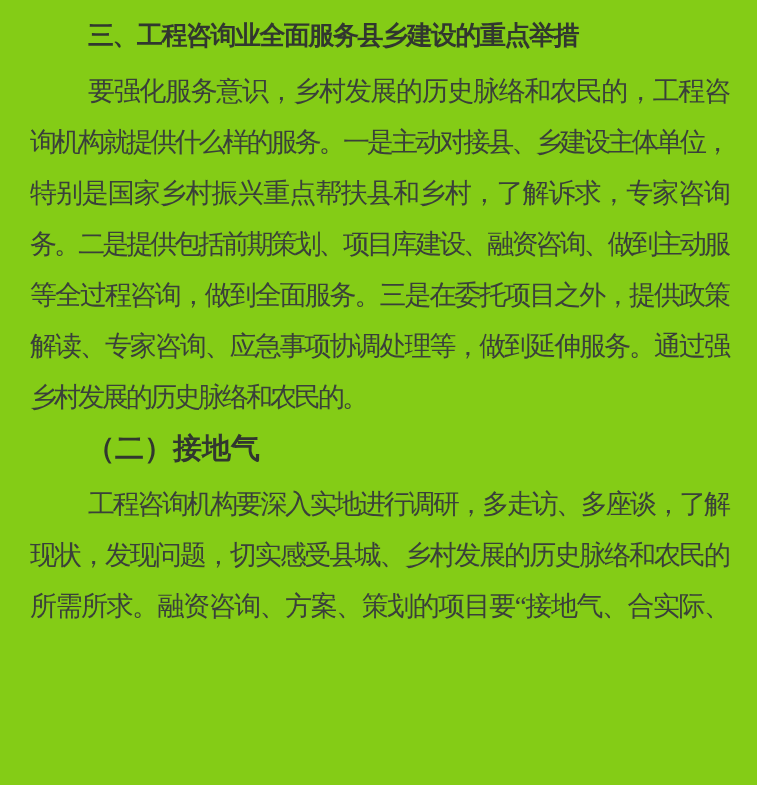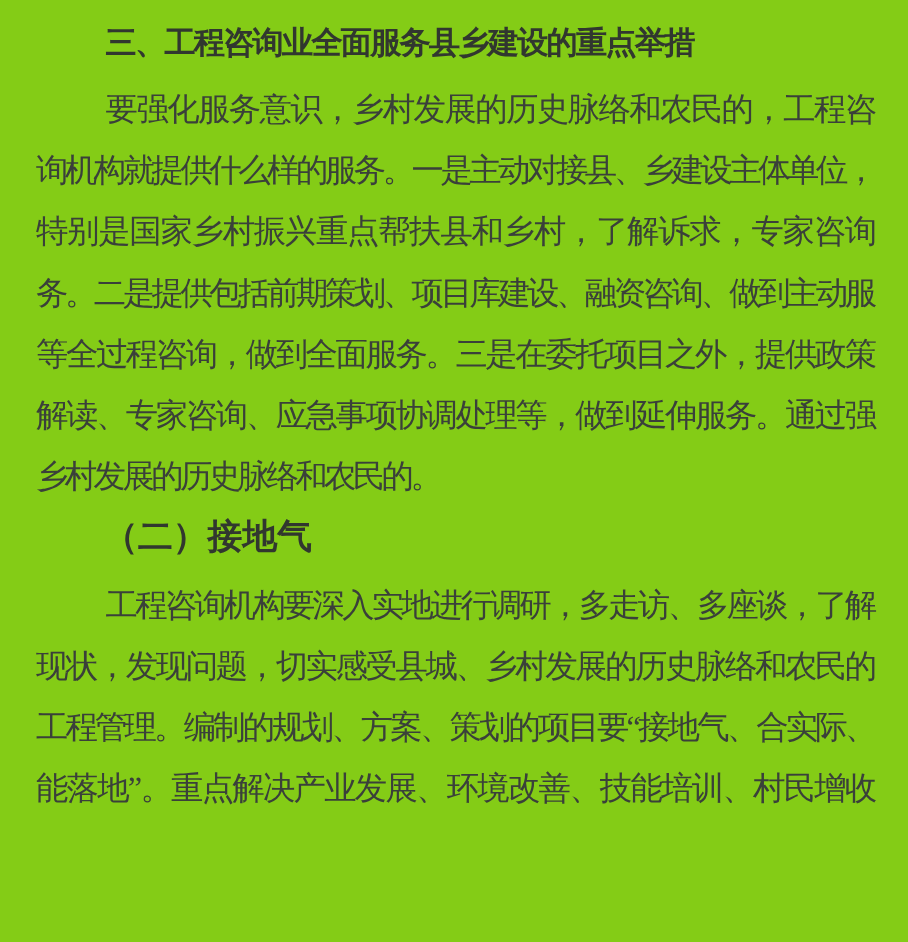--- a/index.html
+++ b/index.html
@@ -72,16 +72,15 @@
   <div class="line">特别是国家乡村振兴重点帮扶县和乡村，了解诉求，专家咨询</div>
   <div class="line">务。二是提供包括前期策划、项目库建设、融资咨询、做到主动服</div>
   <div class="line">等全过程咨询，做到全面服务。三是在委托项目之外，提供政策</div>
   <div class="line">解读、专家咨询、应急事项协调处理等，做到延伸服务。通过强</div>
   <div class="line last">乡村发展的历史脉络和农民的。</div>
 
   <h2 class="sec-heading">（二）接地气</h2>
 
   <div class="line first">工程咨询机构要深入实地进行调研，多走访、多座谈，了解</div>
   <div class="line">现状，发现问题，切实感受县城、乡村发展的历史脉络和农民的</div>
-  <div class="line">工程管理。编制的规划、方案、策划的项目要“接地气、合实际、</div>
-  <div class="line">能落地”。重点解决产业发展、环境改善、技能培训、村民增收</div>
+  <div class="line">所需所求。融资咨询、方案、策划的项目要“接地气、合实际、</div>
 
 </div>
 
 </body></html>

